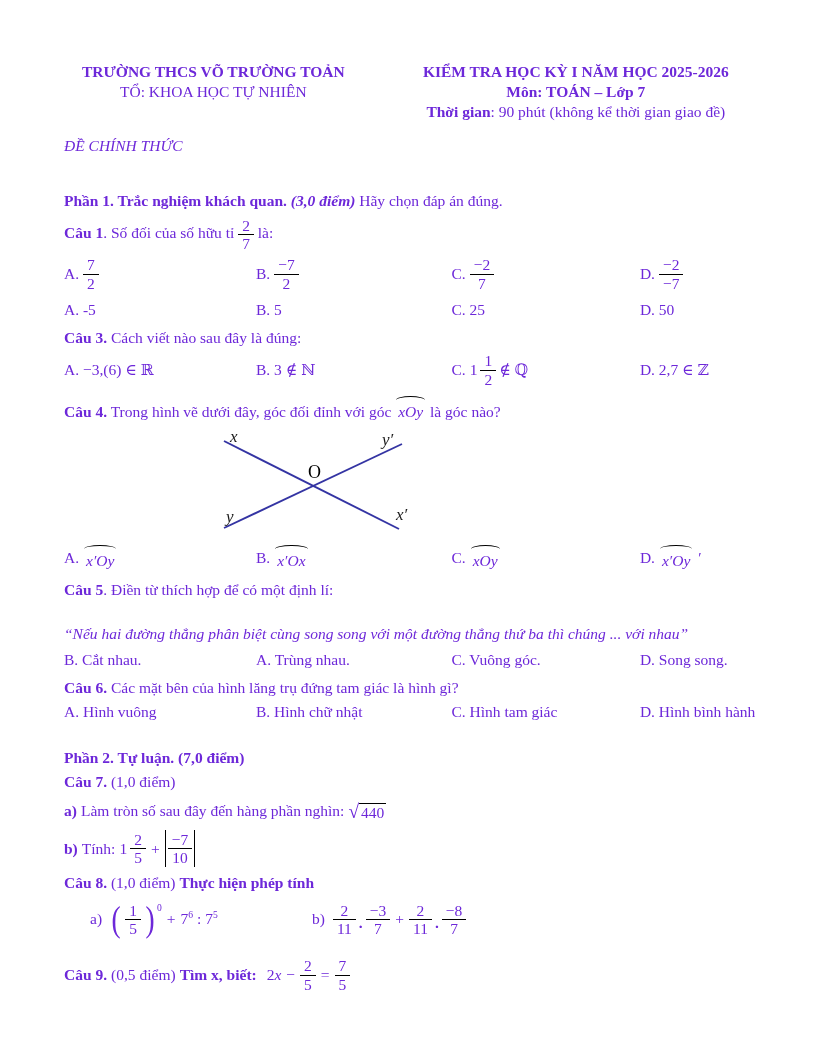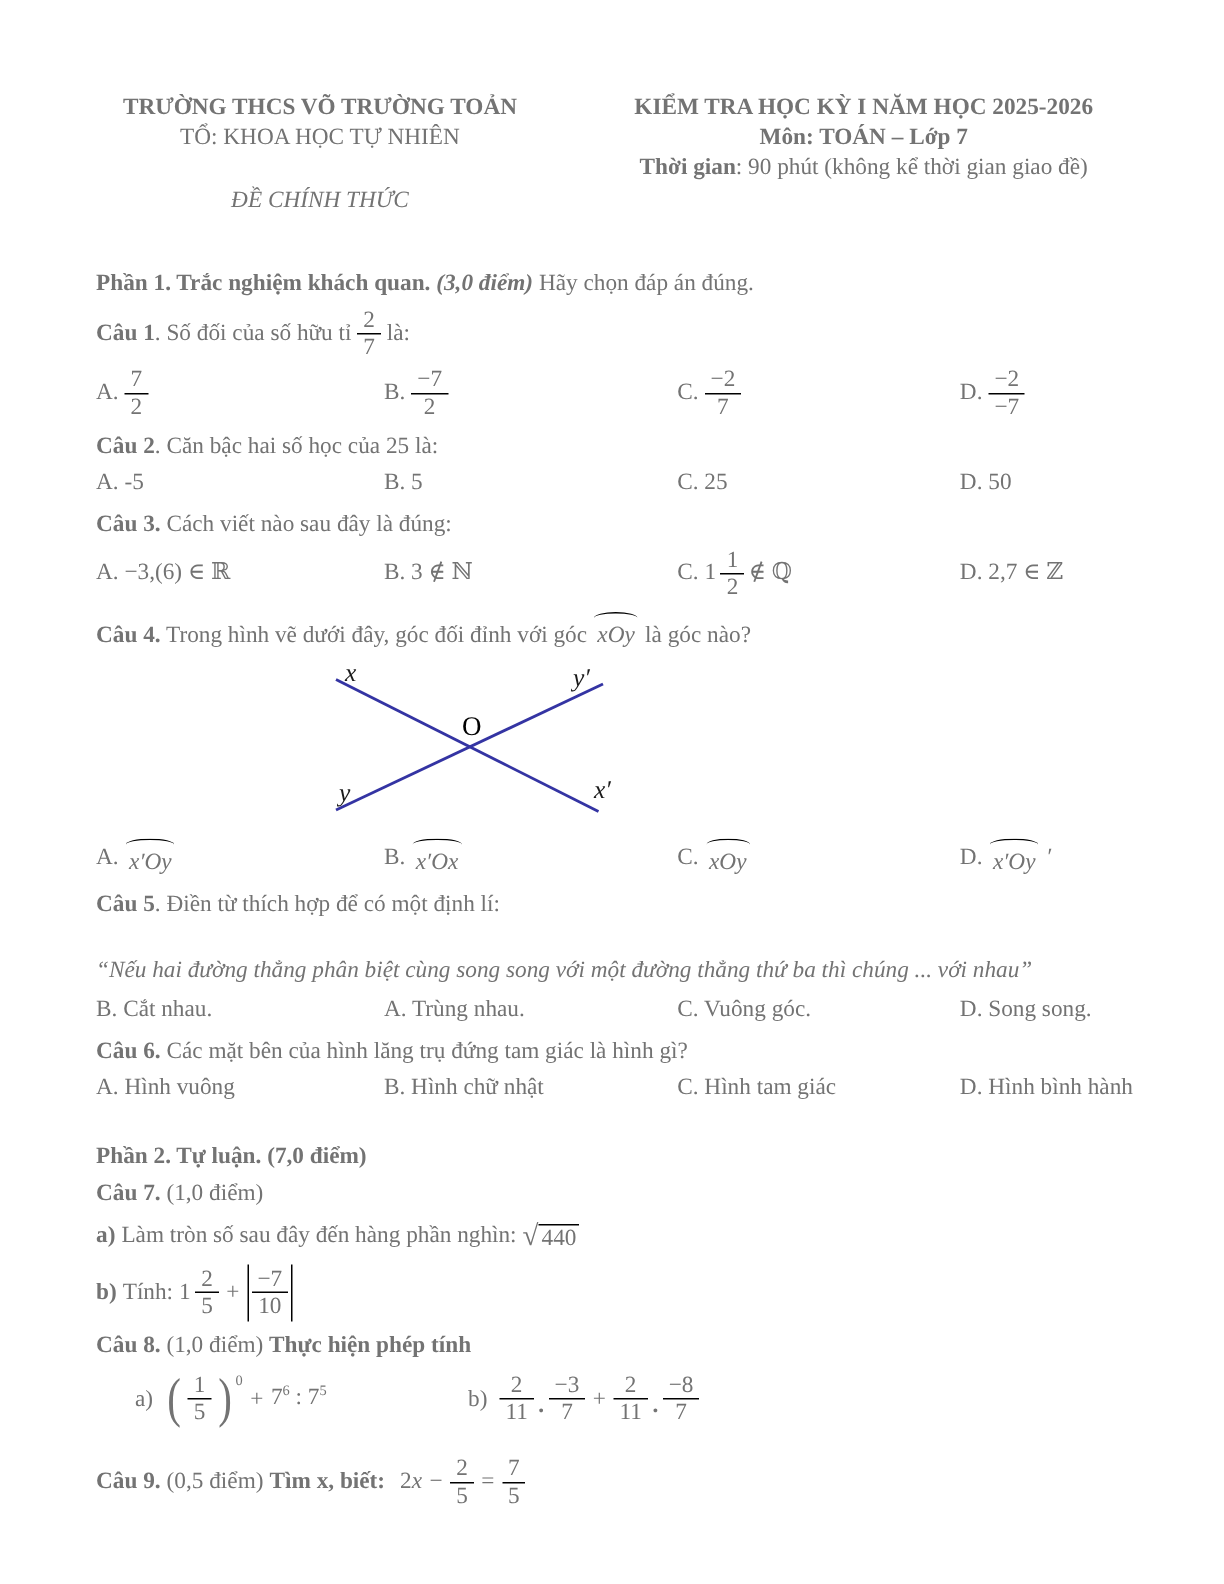--- a/index.html
+++ b/index.html
@@ -1,28 +1,28 @@
 <!DOCTYPE html>
 <html><head>
 <meta charset="utf-8">
 <style>
   html,body{margin:0;padding:0;background:#e8e8e8;}
   .page{
     width:816px;height:1056px;margin:0 auto;background:#ffffff;
     box-sizing:border-box;padding:62px 41px 30px 64px;
     font-family:"Liberation Serif","DejaVu Serif","DejaVu Sans",serif;
-    font-size:15.5px;color:#737373;line-height:1.3;overflow:hidden;
+    font-size:15.5px;color:#6d28d9;line-height:1.3;overflow:hidden;
   }
   .b{font-weight:bold;}
   .i{font-style:italic;}
   
   .header{display:flex;align-items:flex-start;}
   .hcol-left{width:42%;text-align:center;}
   .hcol-right{flex:1;text-align:center;padding-left:14px;}
-  .exam-label{width:42%;text-align:center;margin-top:2px;font-style:italic;}
+  .exam-label{width:42%;text-align:left;margin-top:14px;font-style:italic;}
   
   .part1-heading{margin:34px 0 6px 0;}
   .part2-heading{margin:26px 0 4px 0;font-weight:bold;}
   
   .q{margin:0 0 3px 0;}
   .opts{display:flex;align-items:center;margin:4px 0 8px 0;}
   .opt{display:inline-flex;align-items:center;gap:4px;}
   .opt:nth-child(1){width:27%;}
   .opt:nth-child(2){width:27.5%;}
   .opt:nth-child(3){width:26.5%;}
@@ -104,21 +104,20 @@
       </div>
     <div class="opt">
         <span>D.</span>
         <span class="frac">
           <span class="num">−2</span>
           <span class="den">−7</span>
         </span>
       </div>
   </div>
 
-  <p class="q"><span class="b">Câu 2</span><span>. Căn bậc hai số học của 25 là:</span></p>
   <div class="opts">
     <div class="opt">A. -5</div>
     <div class="opt">B. 5</div>
     <div class="opt">C. 25</div>
     <div class="opt">D. 50</div>
   </div>
 
   <p class="q"><span class="b">Câu 3.</span><span> Cách viết nào sau đây là đúng:</span></p>
   <div class="opts">
     <div class="opt">A.  −3,(6) ∈ ℝ</div>

